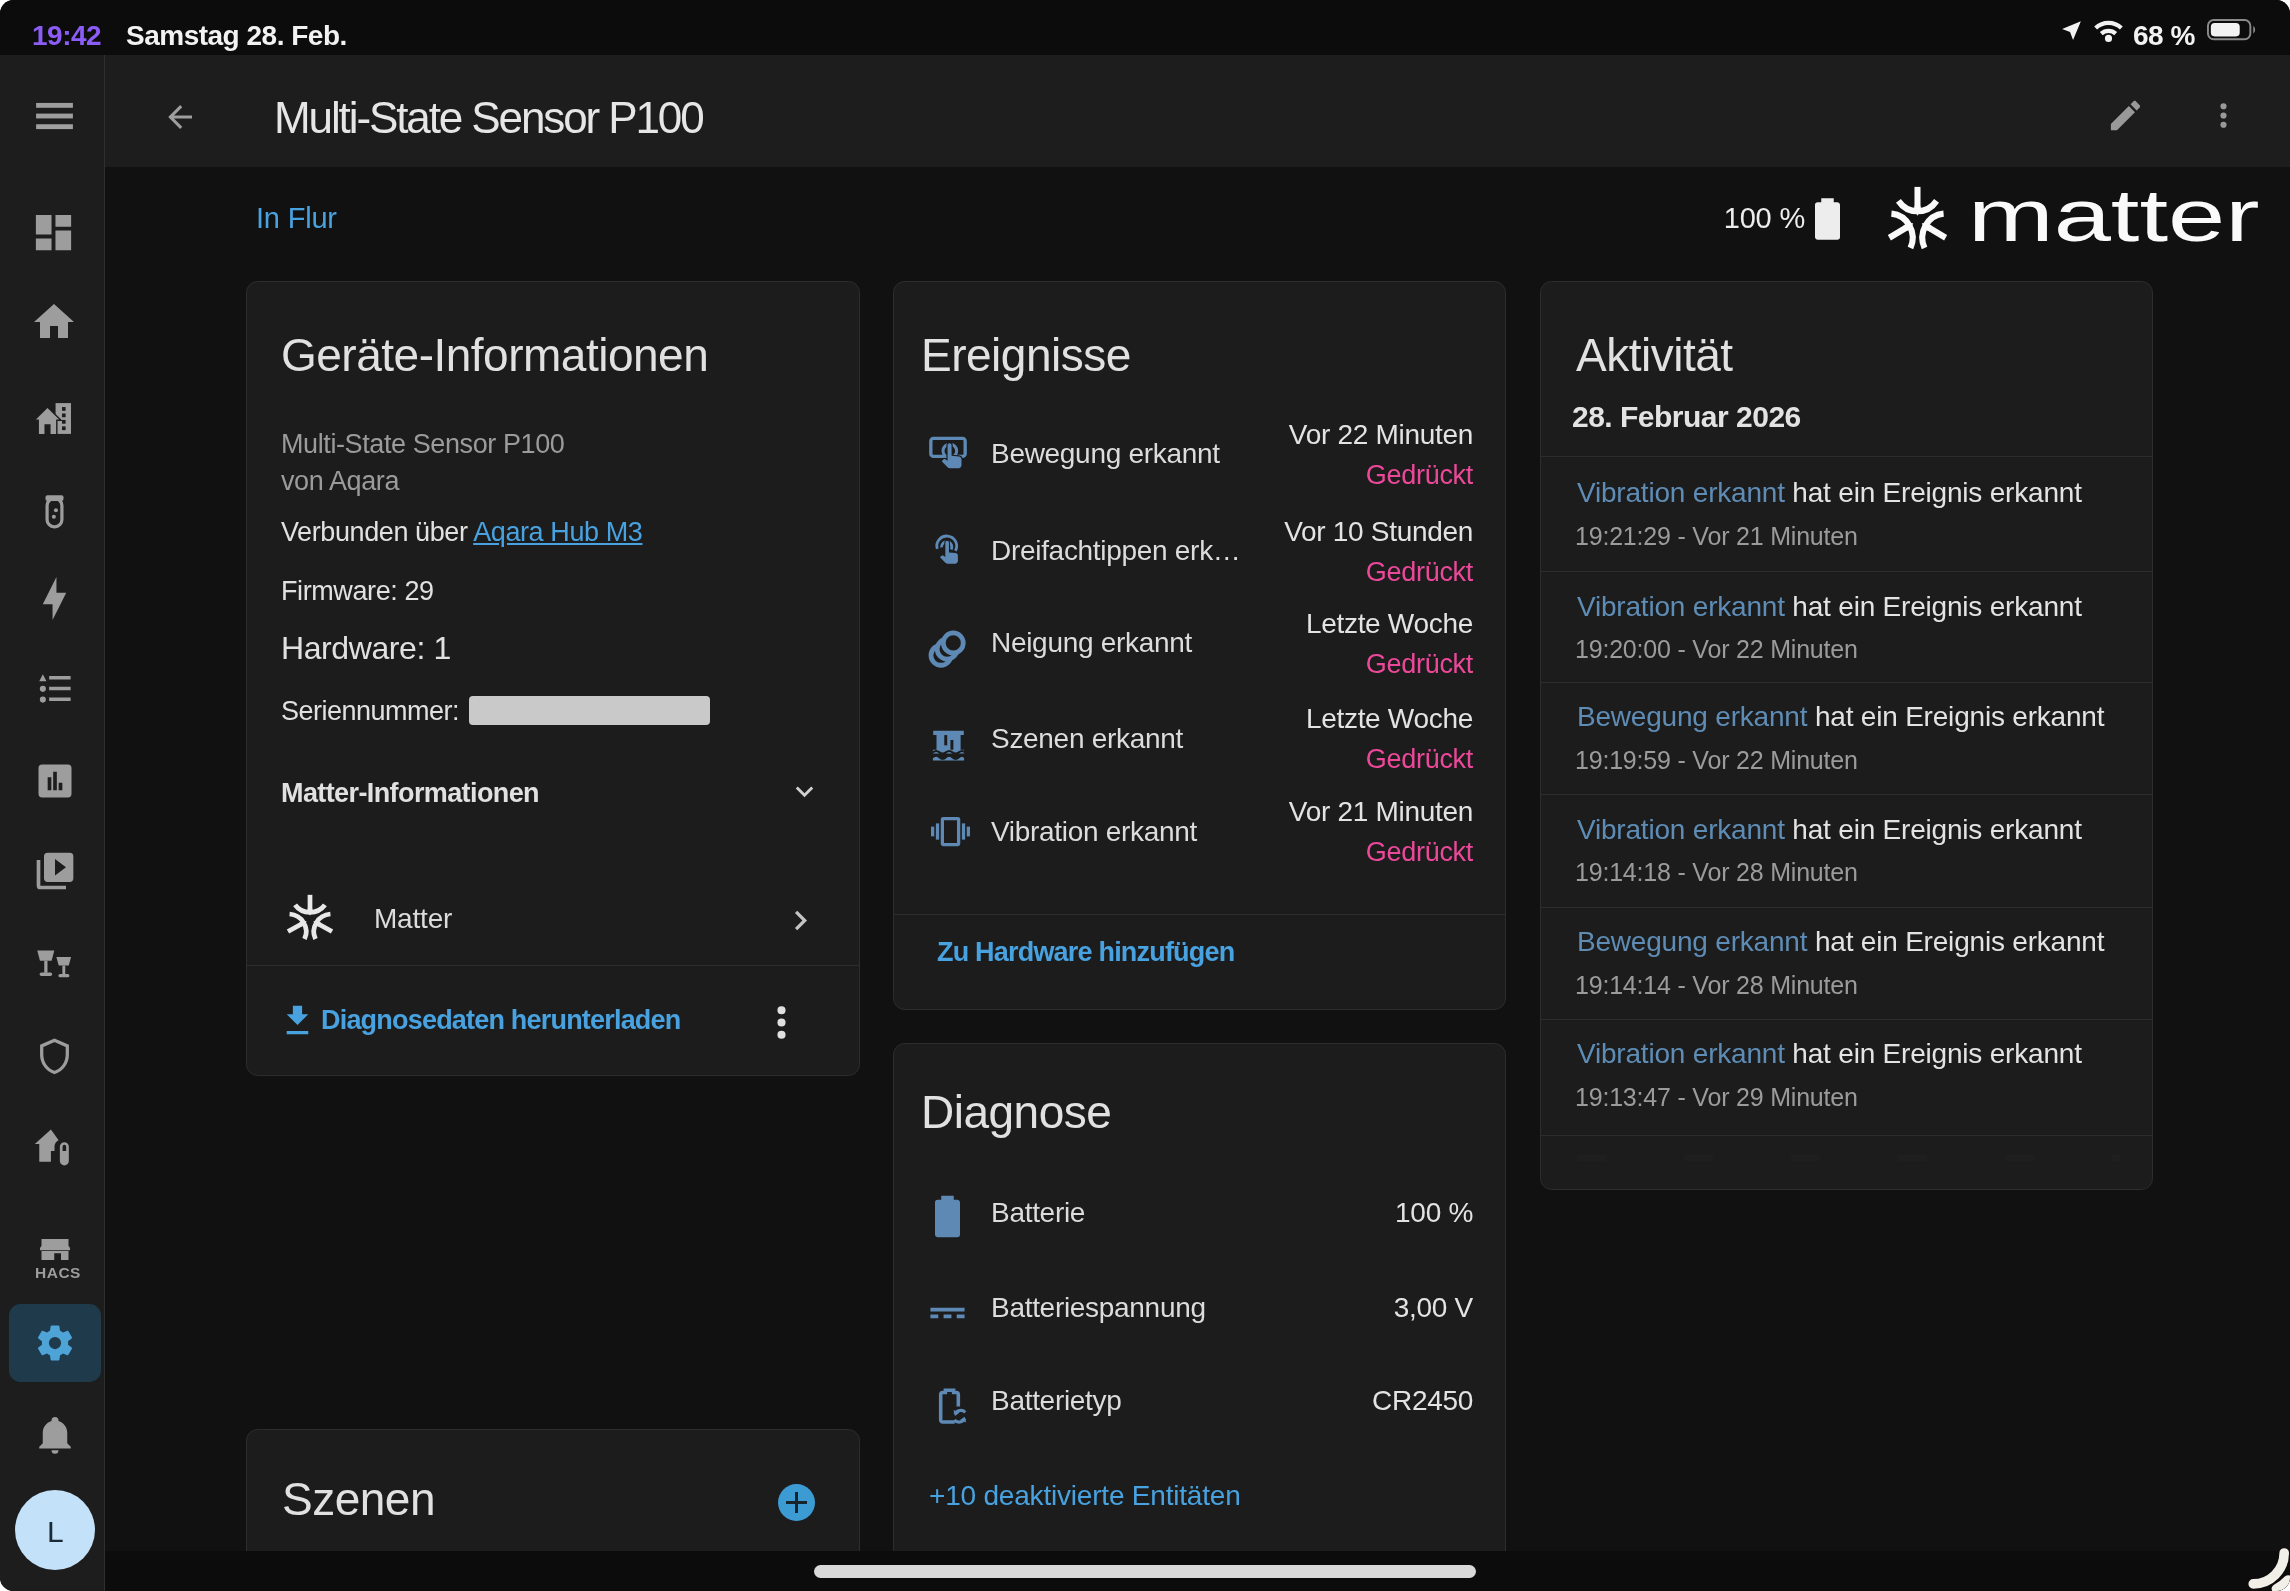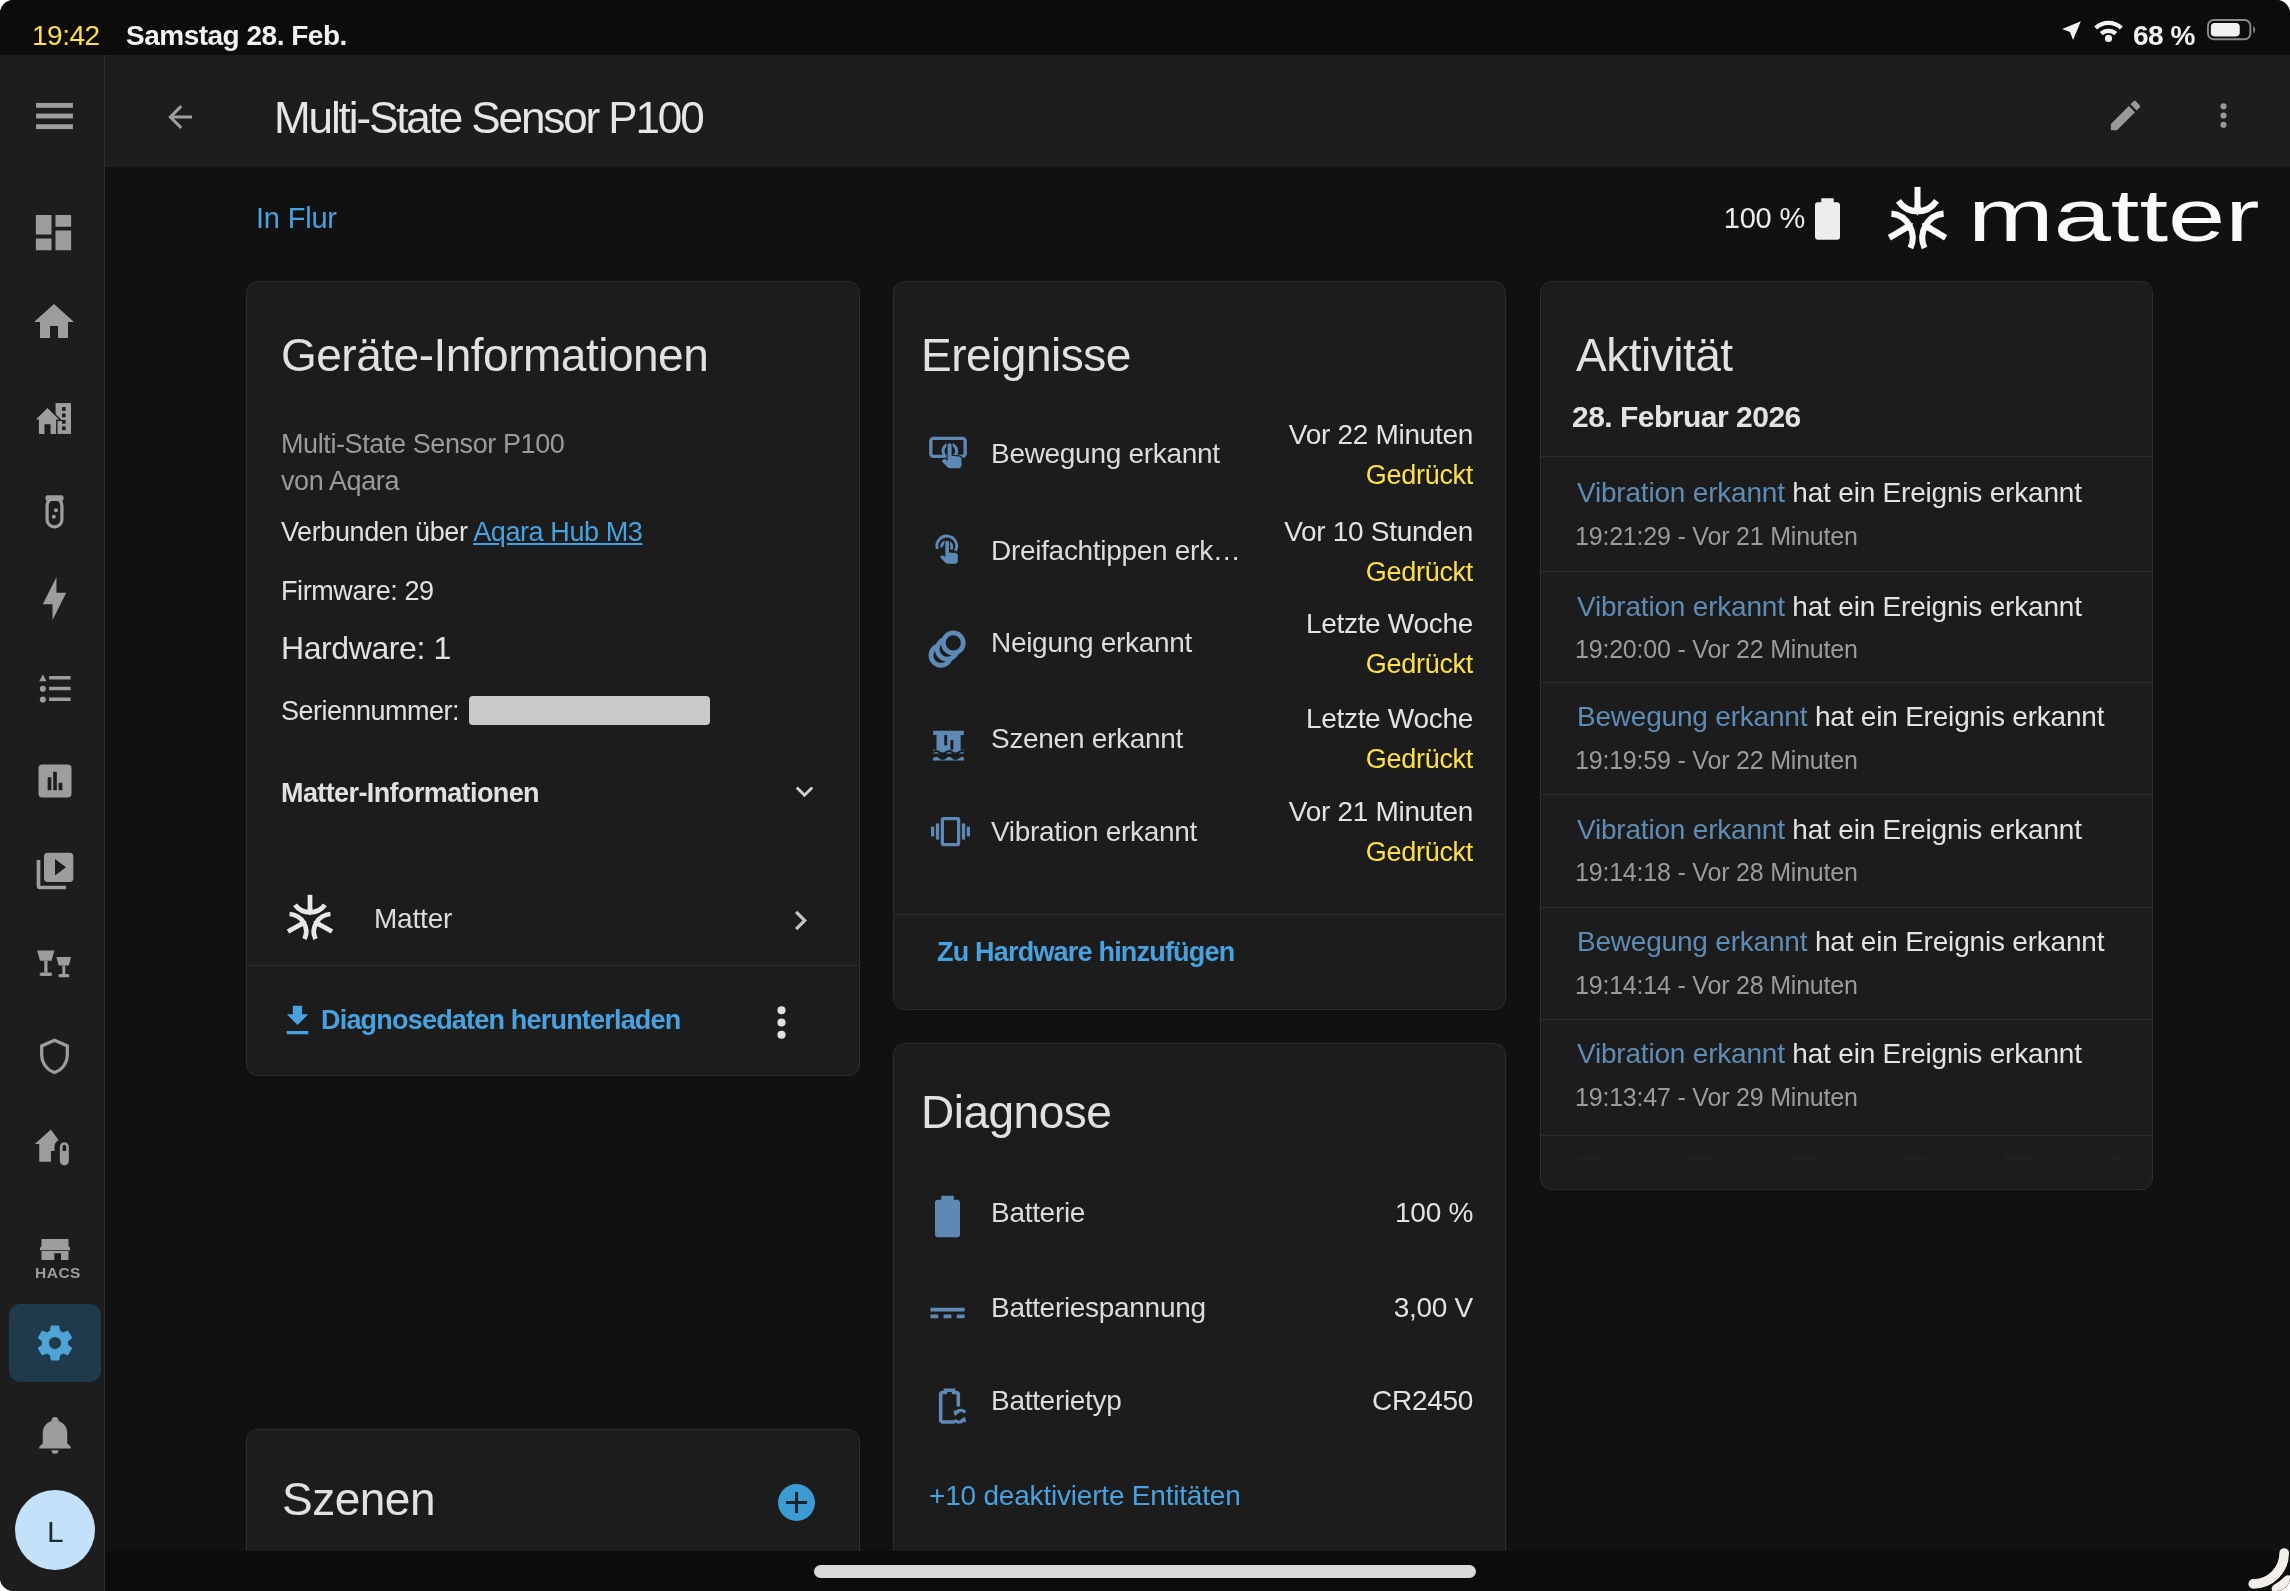--- a/index.html
+++ b/index.html
@@ -20,32 +20,32 @@
   .ctitle { position:absolute; font-size:46px; color:#e1e1e1; letter-spacing:-0.5px; white-space:nowrap; transform:translateZ(0); }
   .txt { position:absolute; white-space:nowrap; letter-spacing:-0.2px; transform:translateZ(0); }
   .grey { color:#9b9b9b; }
   .white { color:#e1e1e1; }
   .blue { color:#48a2e0; }
   .steel { color:#5e8cb5; }
   .bold { font-weight:bold; }
   .hr { position:absolute; height:1px; background:#2d2d2d; left:0; right:0; }
   .rowname { position:absolute; font-size:28px; color:#dcdcdc; white-space:nowrap; letter-spacing:-0.3px; transform:translateZ(0); }
   .rtime { position:absolute; font-size:28px; color:#e3e3e3; white-space:nowrap; text-align:right; right:32px; letter-spacing:-0.3px; transform:translateZ(0); }
-  .rstate { position:absolute; font-size:27px; color:#fde047; white-space:nowrap; text-align:left; right:32px; letter-spacing:-0.3px; transform:translateZ(0); }
+  .rstate { position:absolute; font-size:27px; color:#ec4899; white-space:nowrap; text-align:left; right:32px; letter-spacing:-0.3px; transform:translateZ(0); }
   .plusbtn { position:absolute; width:37px; height:37px; border-radius:50%; background:#3d9bd4; }
   .plusbtn:before { content:""; position:absolute; left:7.8px; top:16.5px; width:21.3px; height:3.9px; background:#17242b; }
   .plusbtn:after { content:""; position:absolute; left:16.5px; top:7.8px; width:3.9px; height:21.3px; background:#17242b; }
   #homeind { left:814px; top:1565px; width:662px; height:12.6px; border-radius:6.8px; background:#d9d9d9; }
   svg { position:absolute; overflow:visible; }
 </style>
 </head>
 <body>
 <div id="screen">
   <div id="statusbar" class="abs">
-    <div class="txt" style="left:32px; top:20.4px; font-size:28px; font-weight:400; letter-spacing:-0.5px; color:#fde047;">19:42</div>
+    <div class="txt" style="left:32px; top:20.4px; font-size:28px; font-weight:700; letter-spacing:-0.5px; color:#8b5cf6;">19:42</div>
     <div class="txt" style="left:126px; top:20.4px; font-size:28px; font-weight:700; letter-spacing:-0.5px; color:#f2f2f2;">Samstag 28. Feb.</div>
 
     <svg style="left:2059px; top:17.5px;" width="25" height="25" viewBox="0 0 24 24">
         <path fill="#f2f2f2" d="M21,3L3,10.5l7.6,2.9L13.5,21L21,3Z"></path>
       </svg>
 
     <svg style="left:2092px; top:16.5px;" width="33" height="25" viewBox="0 0 24 18">
         <path fill="#f2f2f2" d="M12,15.5m-2.6,0a2.6,2.6 0 1,0 5.2,0a2.6,2.6 0 1,0 -5.2,0 M5.7,10.9a9.2,9.2 0 0,1 12.6,0l-2.1,2.2a6.2,6.2 0 0,0 -8.4,0Z M1.6,6.8a15,15 0 0,1 20.8,0l-2.1,2.2a12,12 0 0,0 -16.6,0Z"></path>
       </svg>
     <div class="txt" style="left:2133px; top:20.4px; font-size:28px; font-weight:700; letter-spacing:-0.5px; color:#f2f2f2;">68 %</div>

